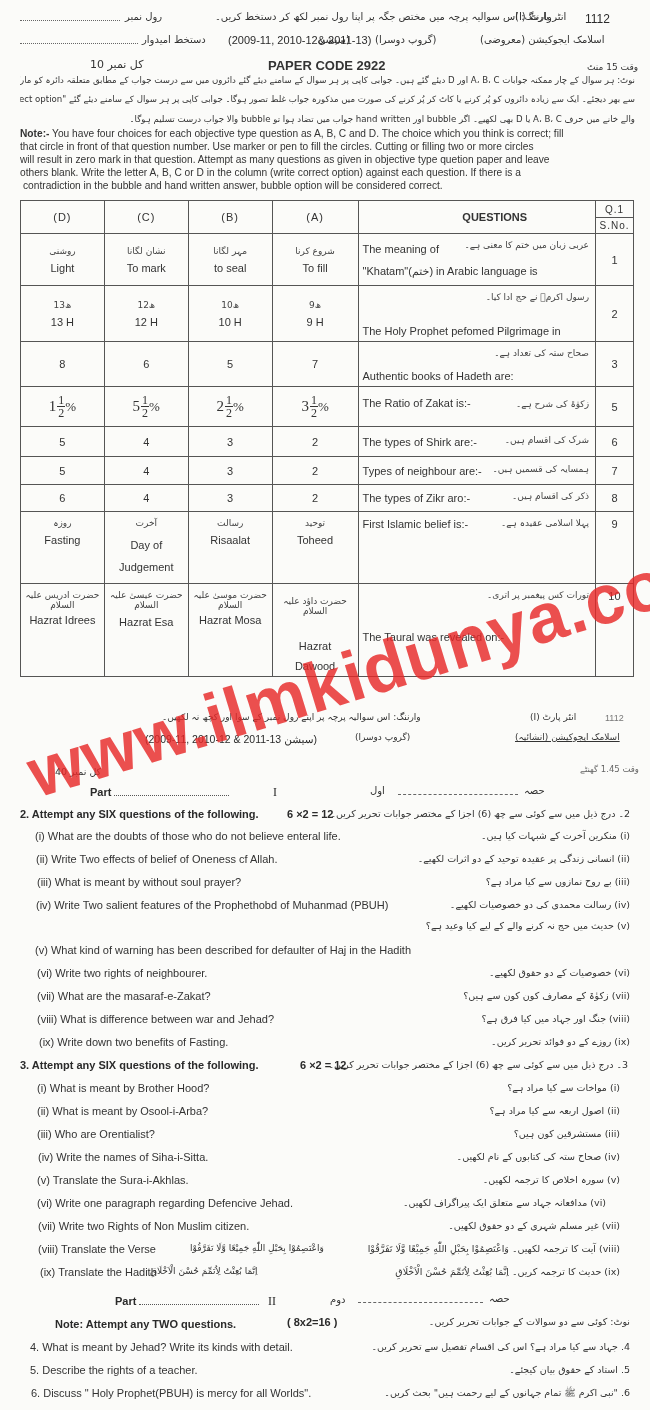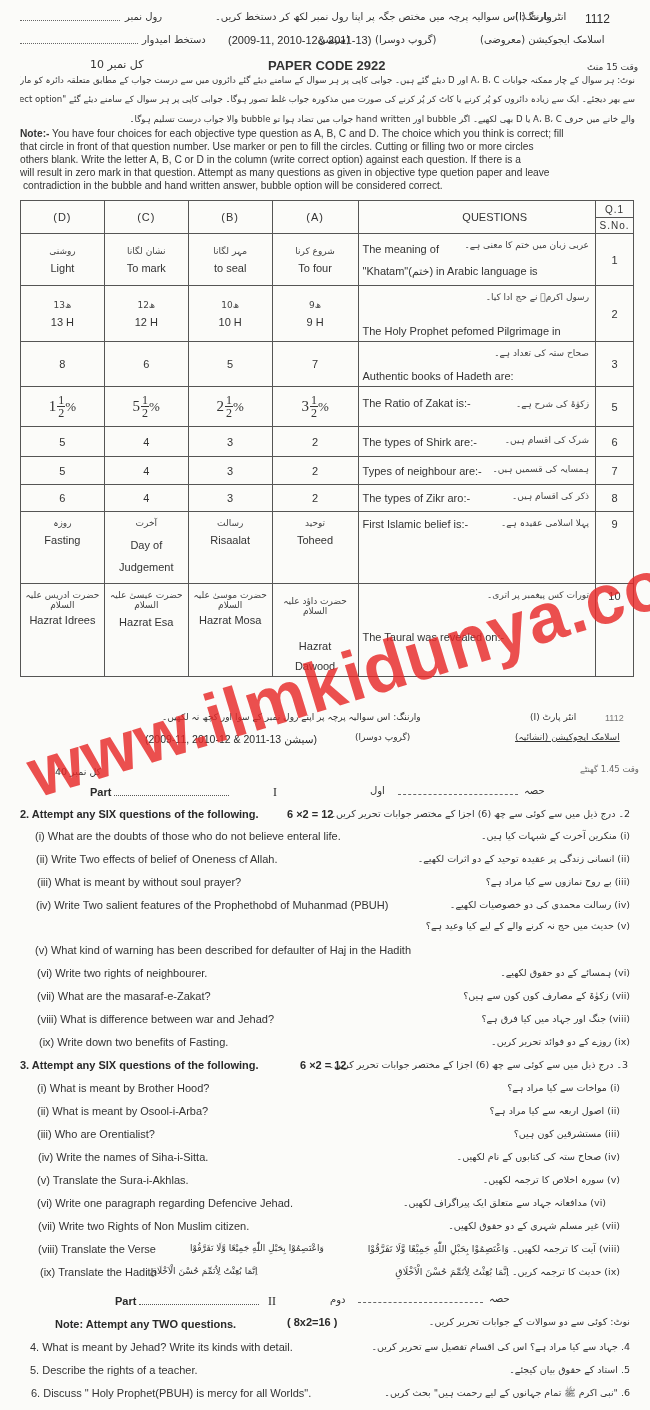--- a/index.html
+++ b/index.html
@@ -7,21 +7,21 @@
   body { position: relative; font-family: "Liberation Sans", sans-serif; color: #2a2a2a; font-size: 11px; }
   .abs { position: absolute; white-space: nowrap; }
   .ur { direction: rtl; font-family: "DejaVu Sans", sans-serif; font-size: 10px; color: #333; }
   .bold { font-weight: bold; }
   .dots { border-bottom: 1px dotted #555; display: inline-block; }
 
   
   table.mcq { position: absolute; left: 20px; top: 200px; width: 614px; border-collapse: collapse; }
   table.mcq td, table.mcq th { border: 1px solid #555; text-align: center; vertical-align: middle; font-size: 11px; color: #333; font-weight: normal; }
   table.mcq th { height: 33px; letter-spacing: 1px; }
-  table.mcq th.qh { font-weight: normal; letter-spacing: 0; padding-left: 36px; }
+  table.mcq th.qh { font-weight: bold; letter-spacing: 0; padding-left: 36px; }
   table.mcq .sno-h { font-size: 10px; padding: 0; }
   table.mcq .sno-h div:first-child { border-bottom: 1px solid #555; padding: 2px 0; }
   table.mcq .sno-h div:last-child { padding: 2px 0; }
   table.mcq td.q { text-align: left; padding: 2px 4px; position: relative; }
   table.mcq td .u { display: block; font-family: "DejaVu Sans", sans-serif; font-size: 9px; color: #444; margin-bottom: 6px; }
   table.mcq td .e { display: block; }
   .q .qu { position: absolute; right: 6px; top: 6px; direction: rtl; font-family: "DejaVu Sans", sans-serif; font-size: 9px; color: #444; }
   .q .qe1 { display: block; margin-top: 2px; }
   .q .qe2 { display: block; margin-top: 10px; }
   .q .qe-bottom { position: absolute; left: 4px; bottom: 4px; }
@@ -56,22 +56,22 @@
 <div class="abs bold" style="left:268px; top:58px; font-size:13px; color:#333;">PAPER CODE 2922</div>
 <div class="abs ur" style="left:587px; top:62px; font-size:9px;">وقت 15 منٹ</div>
 
 <div class="abs ur" style="left:20px; top:75px; width:615px; font-size:8.6px; overflow:hidden;">نوٹ: ہر سوال کے چار ممکنہ جوابات A، B، C اور D دیئے گئے ہیں۔ جوابی کاپی پر ہر سوال کے سامنے دیئے گئے دائروں میں سے درست جواب کے مطابق متعلقہ دائرہ کو مارکر یا پین</div>
 <div class="abs ur" style="left:20px; top:94px; width:615px; font-size:8.6px; overflow:hidden;">سے بھر دیجئے۔ ایک سے زیادہ دائروں کو پُر کرنے یا کاٹ کر پُر کرنے کی صورت میں مذکورہ جواب غلط تصور ہوگا۔ جوابی کاپی پر ہر سوال کے سامنے دیئے گئے "write correct option"</div>
 <div class="abs ur" style="left:20px; top:114px; width:615px; font-size:8.6px; overflow:hidden;">والے خانے میں حرف A، B، C یا D بھی لکھیے۔ اگر bubble اور hand written جواب میں تضاد ہوا تو bubble والا جواب درست تسلیم ہوگا۔</div>
 
 <div class="abs" style="left:20px; top:127px; font-size:10.2px; line-height:13px; color:#333;">
   <div><span class="bold">Note:-</span> <span>You have four choices for each objective type question as A, B, C and D.  The choice which you think is correct; fill</span></div>
   <div>that circle in front of that question number.  Use marker or pen to fill the circles. Cutting or filling two or more circles</div>
+  <div>will result in zero mark in that question. Attempt as many questions as given in objective type quetion paper and leave</div>
   <div>others blank. Write the letter A, B, C or D in the column (write correct option) against each question. If there is a</div>
-  <div>will result in zero mark in that question. Attempt as many questions as given in objective type quetion paper and leave</div>
   <div style="padding-left:3px;">contradiction in the bubble and hand written answer, bubble option will be considered correct.</div>
 </div>
 
 <table class="mcq">
   <colgroup>
     <col style="width:84px">
       <col style="width:84px">
       <col style="width:84px">
       <col style="width:86px">
       <col style="width:238px">
@@ -98,21 +98,21 @@
     <td>
           <span class="u">نشان لگانا</span>
           <span class="e">To mark</span>
         </td>
     <td>
           <span class="u">مہر لگانا</span>
           <span class="e">to seal</span>
         </td>
     <td>
           <span class="u">شروع کرنا</span>
-          <span class="e">To four</span>
+          <span class="e">To fill</span>
         </td>
     <td class="q">
       <span class="qu">عربی زبان میں ختم کا معنی ہے۔</span>
       <span class="qe1">The meaning of</span>
       <span class="qe2">"Khatam"(ختم) in Arabic language is</span>
     </td>
     <td>1</td>
   </tr>
 
   <tr style="height:56px;">
@@ -316,21 +316,21 @@
     <span class="urq">(iv) رسالت محمدی کی دو خصوصیات لکھیے۔</span>
   </div>
 <div class="qrow" style="top:920px;">
     <span class="urq">(v) حدیث میں حج نہ کرنے والے کے لیے کیا وعید ہے؟</span>
   </div>
 <div class="qrow" style="top:944px;">
     <span class="en" style="left:35px;">(v)  What kind of warning has been described for defaulter of Haj in the Hadith</span>
   </div>
 <div class="qrow" style="top:967px;">
     <span class="en" style="left:37px;">(vi)  Write two rights of neighbourer.</span>
-    <span class="urq">(vi) ہمسائے کے دو حقوق لکھیے۔</span>
+    <span class="urq">(vi) خصوصیات کے دو حقوق لکھیے۔</span>
   </div>
 <div class="qrow" style="top:990px;">
     <span class="en" style="left:37px;">(vii)  What are the masaraf-e-Zakat?</span>
     <span class="urq">(vii) زکوٰۃ کے مصارف کون کون سے ہیں؟</span>
   </div>
 <div class="qrow" style="top:1013px;">
     <span class="en" style="left:37px;">(viii)  What is difference between war and Jehad?</span>
     <span class="urq">(viii) جنگ اور جہاد میں کیا فرق ہے؟</span>
   </div>
 <div class="qrow" style="top:1036px;">

